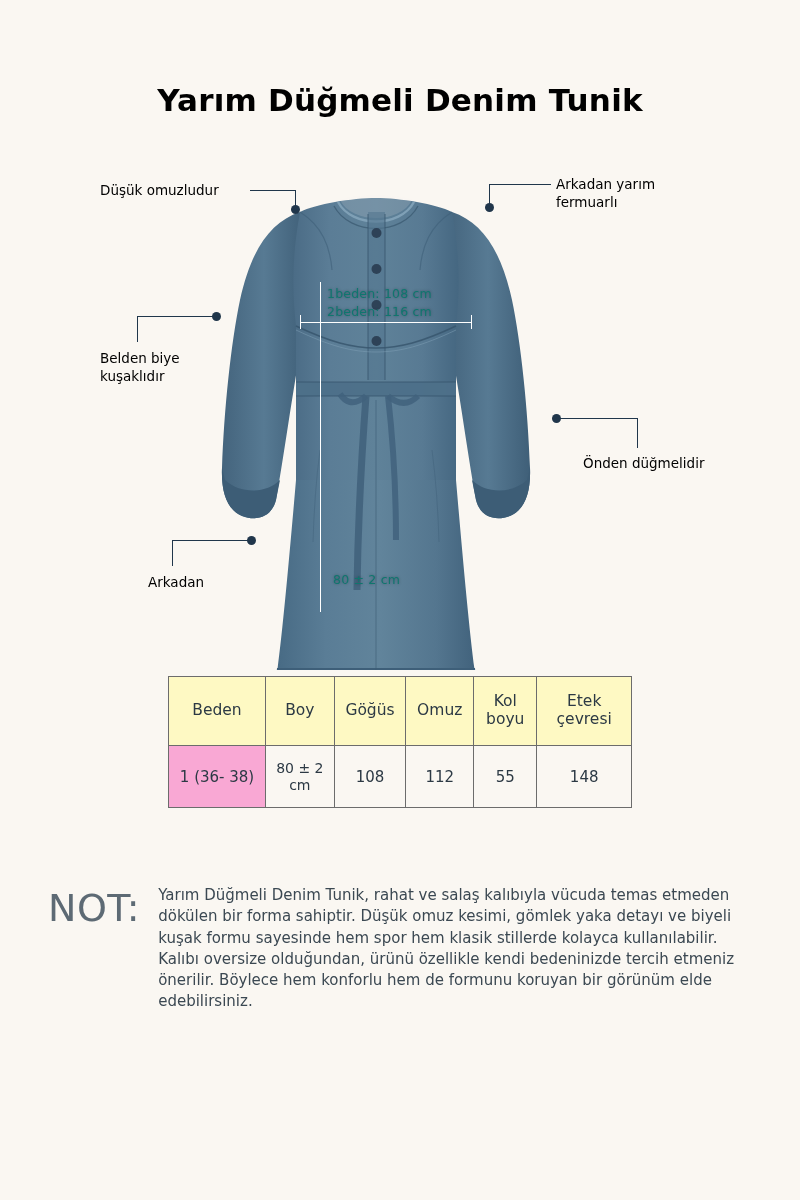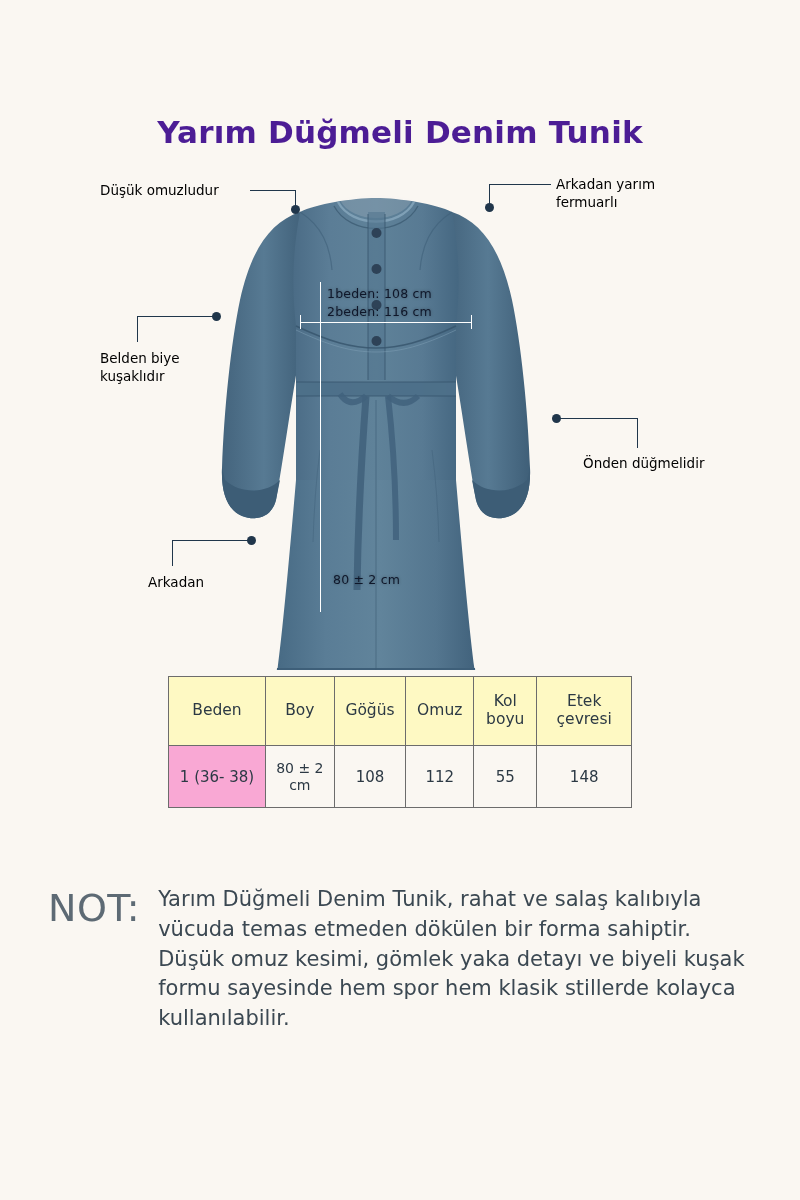--- a/index.html
+++ b/index.html
@@ -19,22 +19,21 @@
   
   .page-title {
     position: absolute;
     top: 82px;
     left: 0;
     width: 800px;
     text-align: center;
     font-size: 31px;
     font-weight: 600;
     letter-spacing: 0.2px;
-    color: #4c1d95;
-    margin-top: 32px;
+    color: #000000;
   }
 
   
   .illustration {
     position: absolute;
     top: 150px;
     left: 0;
     width: 800px;
     height: 520px;
   }
@@ -59,21 +58,21 @@
     position: absolute;
     background: #20364b;
   }
   .leader.h { height: 1.3px; }
   .leader.v { width: 1.3px; }
 
   
   .measure {
     position: absolute;
     font-size: 12.5px;
-    color: #0f172a;
+    color: #0f766e;
     letter-spacing: 0.2px;
     text-shadow: 0 0 3px rgba(0,0,0,0.35);
   }
   .measure-line {
     position: absolute;
     background: #ffffff;
   }
   .measure-line.h { height: 1.4px; }
   .measure-line.v { width: 1.4px; }
 
@@ -123,21 +122,21 @@
   .note-label {
     font-size: 38px;
     color: #5d6a74;
     font-weight: 400;
     line-height: 1;
     padding-top: 4px;
     letter-spacing: 0.5px;
   }
   .note-body {
     margin-left: 18px;
-    font-size: 21px;
+    font-size: 15px;
     line-height: 1.42;
     color: #3b4852;
   }
   .note-body p { margin: 0; }
 </style>
 </head>
 <body>
 
 <div class="page-title">Yarım Düğmeli Denim Tunik</div>
 
@@ -269,14 +268,15 @@
       <td>55</td>
       <td>148</td>
     </tr>
   </tbody>
 </table>
 
 <div class="note-wrap">
   <div class="note-label">NOT:</div>
   <div class="note-body">
     <p>Yarım Düğmeli Denim Tunik, rahat ve salaş kalıbıyla vücuda temas etmeden dökülen bir forma sahiptir. Düşük omuz kesimi, gömlek yaka detayı ve biyeli kuşak formu sayesinde hem spor hem klasik stillerde kolayca kullanılabilir.</p>
+    <p>Kalıbı oversize olduğundan, ürünü özellikle kendi bedeninizde tercih etmeniz önerilir. Böylece hem konforlu hem de formunu koruyan bir görünüm elde edebilirsiniz.</p>
   </div>
 </div>
 
 </body></html>

